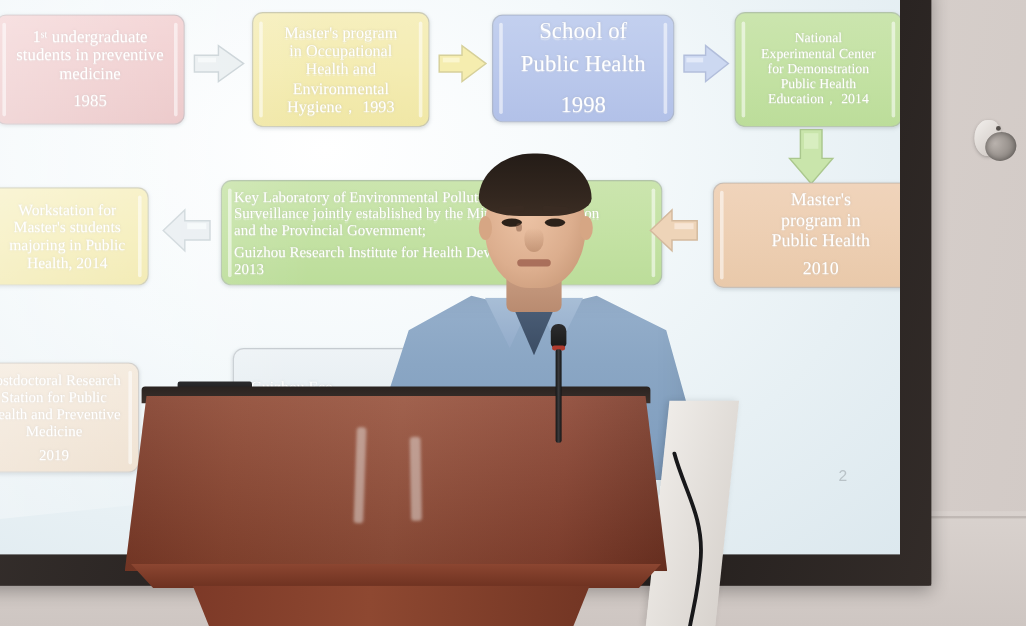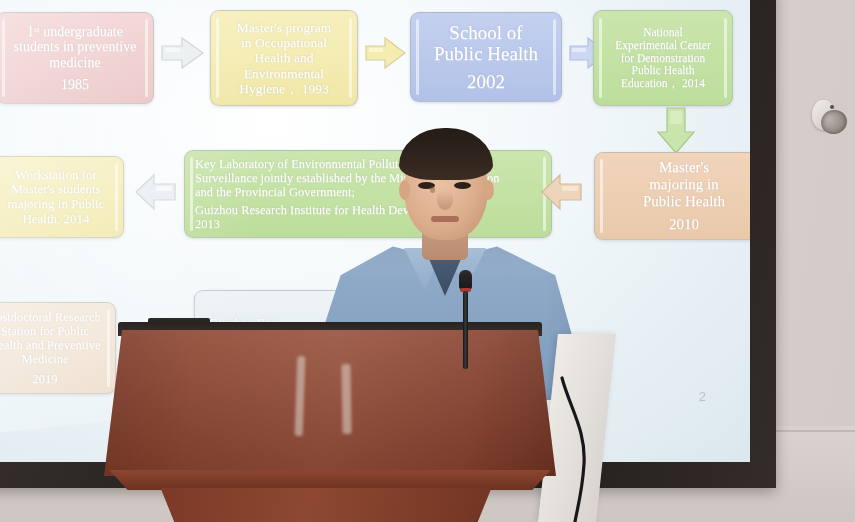--- a/index.html
+++ b/index.html
@@ -103,21 +103,21 @@
     background: rgba(255,255,255,.55);
   }
   .box .hl-l { left: 5px; }
   .box .hl-r { right: 5px; }
   .box .ln { display:block; white-space:nowrap; }
   .box .yr { display:block; margin-top: 6px; }
 
   
   .c-pink   { background: linear-gradient(180deg,#f2cfd0 0%, #eec8c9 50%, #e9c1c2 100%); }
   .c-yellow { background: linear-gradient(180deg,#f6efbe 0%, #f4ecb2 50%, #f0e7a6 100%); }
-  .c-blue   { background: linear-gradient(180deg,#c3d0ef 0%, #bbc9ec 50%, #b2c1e8 100%); }
+  .c-blue   { background: linear-gradient(180deg,#c3d0ef 0%, #bbc9ec 50%, #b2c1e8 100%); justify-content: space-between; }
   .c-green  { background: linear-gradient(180deg,#cbe5ae 0%, #c4e2a4 50%, #bcdd9a 100%); }
   .c-peach  { background: linear-gradient(180deg,#f0d4bb 0%, #edcfb3 50%, #e9c9aa 100%); }
   .c-cream  { background: linear-gradient(180deg,#f3e7d8 0%, #f0e2d1 50%, #ecdcc9 100%); }
   .c-ghost  { background: linear-gradient(180deg,#eef3f6 0%, #e7eef2 100%); }
 
   
   .arrow { position:absolute; filter: blur(.2px); }
   .arrow svg { display:block; width:100%; height:100%; overflow:visible; }
 
   
@@ -311,31 +311,31 @@
               <polygon points="0,10 19,10 19,2 39,17 19,32 19,24 0,24" fill="#f5edaf" stroke="#d6d09a" stroke-width="1.2"></polygon>
             <polygon points="3,12 17,12 17,16 3,16" fill="#fbf7d4" opacity=".85"></polygon>
             </svg>
         </div>
 
         <div class="box c-blue" style="left:432px; top:32px; width:152px; height:90px; font-size:19px;">
           <span class="hl-l"></span>
             <span class="hl-r"></span>
           <span class="ln">School of</span>
           <span class="ln">Public Health</span>
-          <span class="yr">2002</span>
+          <span class="yr">1998</span>
         </div>
 
         <div class="arrow" style="left:592px; top:56px; width:38px; height:34px;">
           <svg viewBox="0 0 38 34">
               <polygon points="0,10 18,10 18,2 37,17 18,32 18,24 0,24" fill="#ccd8f1" stroke="#b2bedb" stroke-width="1.2"></polygon>
             <polygon points="2,12 16,12 16,16 2,16" fill="#e6edfa" opacity=".85"></polygon>
             </svg>
         </div>
 
-        <div class="box c-green" style="left:615px; top:30px; width:140px; height:96px; font-size:11.5px;">
+        <div class="box c-green" style="left:634px; top:30px; width:140px; height:96px; font-size:11.5px;">
           <span class="hl-l"></span>
             <span class="hl-r"></span>
           <span class="ln">National</span>
           <span class="ln">Experimental Center</span>
           <span class="ln">for Demonstration</span>
           <span class="ln">Public Health</span>
           <span class="ln">Education， 2014</span>
         </div>
 
         <div class="arrow" style="left:678px; top:128px; width:40px; height:46px;">
@@ -376,21 +376,21 @@
           <svg viewBox="0 0 42 40">
               <polygon points="41,12 20,12 20,3 2,20 20,37 20,28 41,28" fill="#eed4b8" stroke="#d3b99d" stroke-width="1.2"></polygon>
             <polygon points="22,14 38,14 38,19 22,19" fill="#f8e8d8" opacity=".85"></polygon>
             </svg>
         </div>
 
         <div class="box c-peach" style="left:616px; top:172px; width:180px; height:88px; font-size:15px;">
           <span class="hl-l"></span>
             <span class="hl-r"></span>
           <span class="ln">Master's</span>
-          <span class="ln">majoring in</span>
+          <span class="ln">program in</span>
           <span class="ln">Public Health</span>
           <span class="yr">2010</span>
         </div>
 
         <div class="box c-cream" style="left:-4px; top:322px; width:142px; height:92px; font-size:12.5px;">
           <span class="hl-r"></span>
           <span class="ln">Postdoctoral Research</span>
           <span class="ln">Station for Public</span>
           <span class="ln">Health and Preventive</span>
           <span class="ln">Medicine</span>

